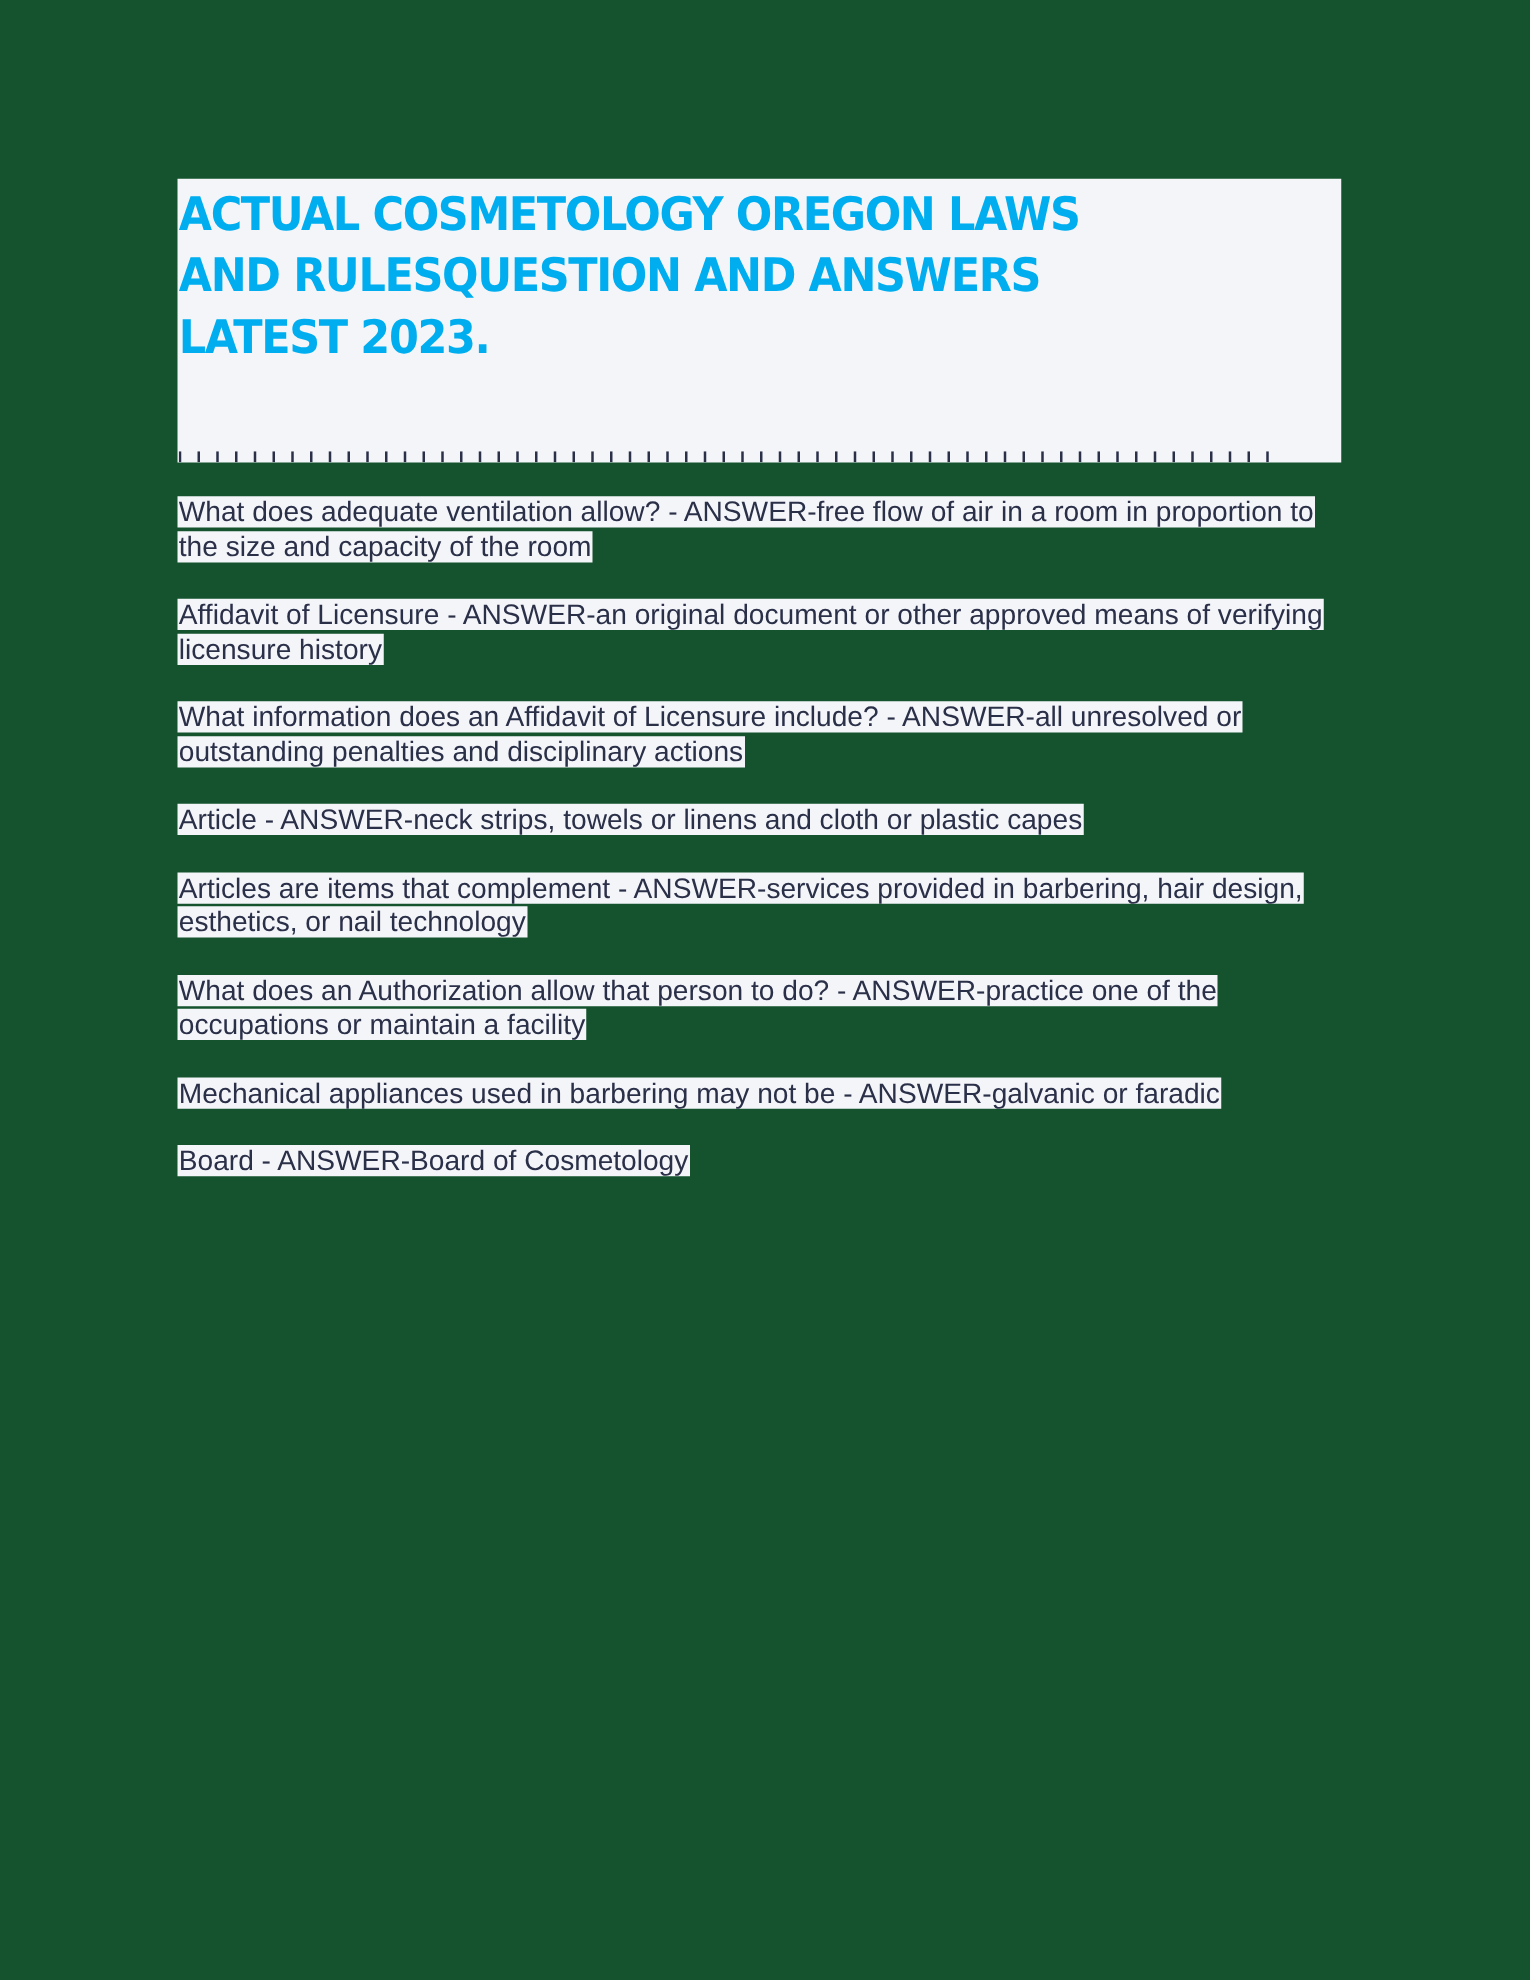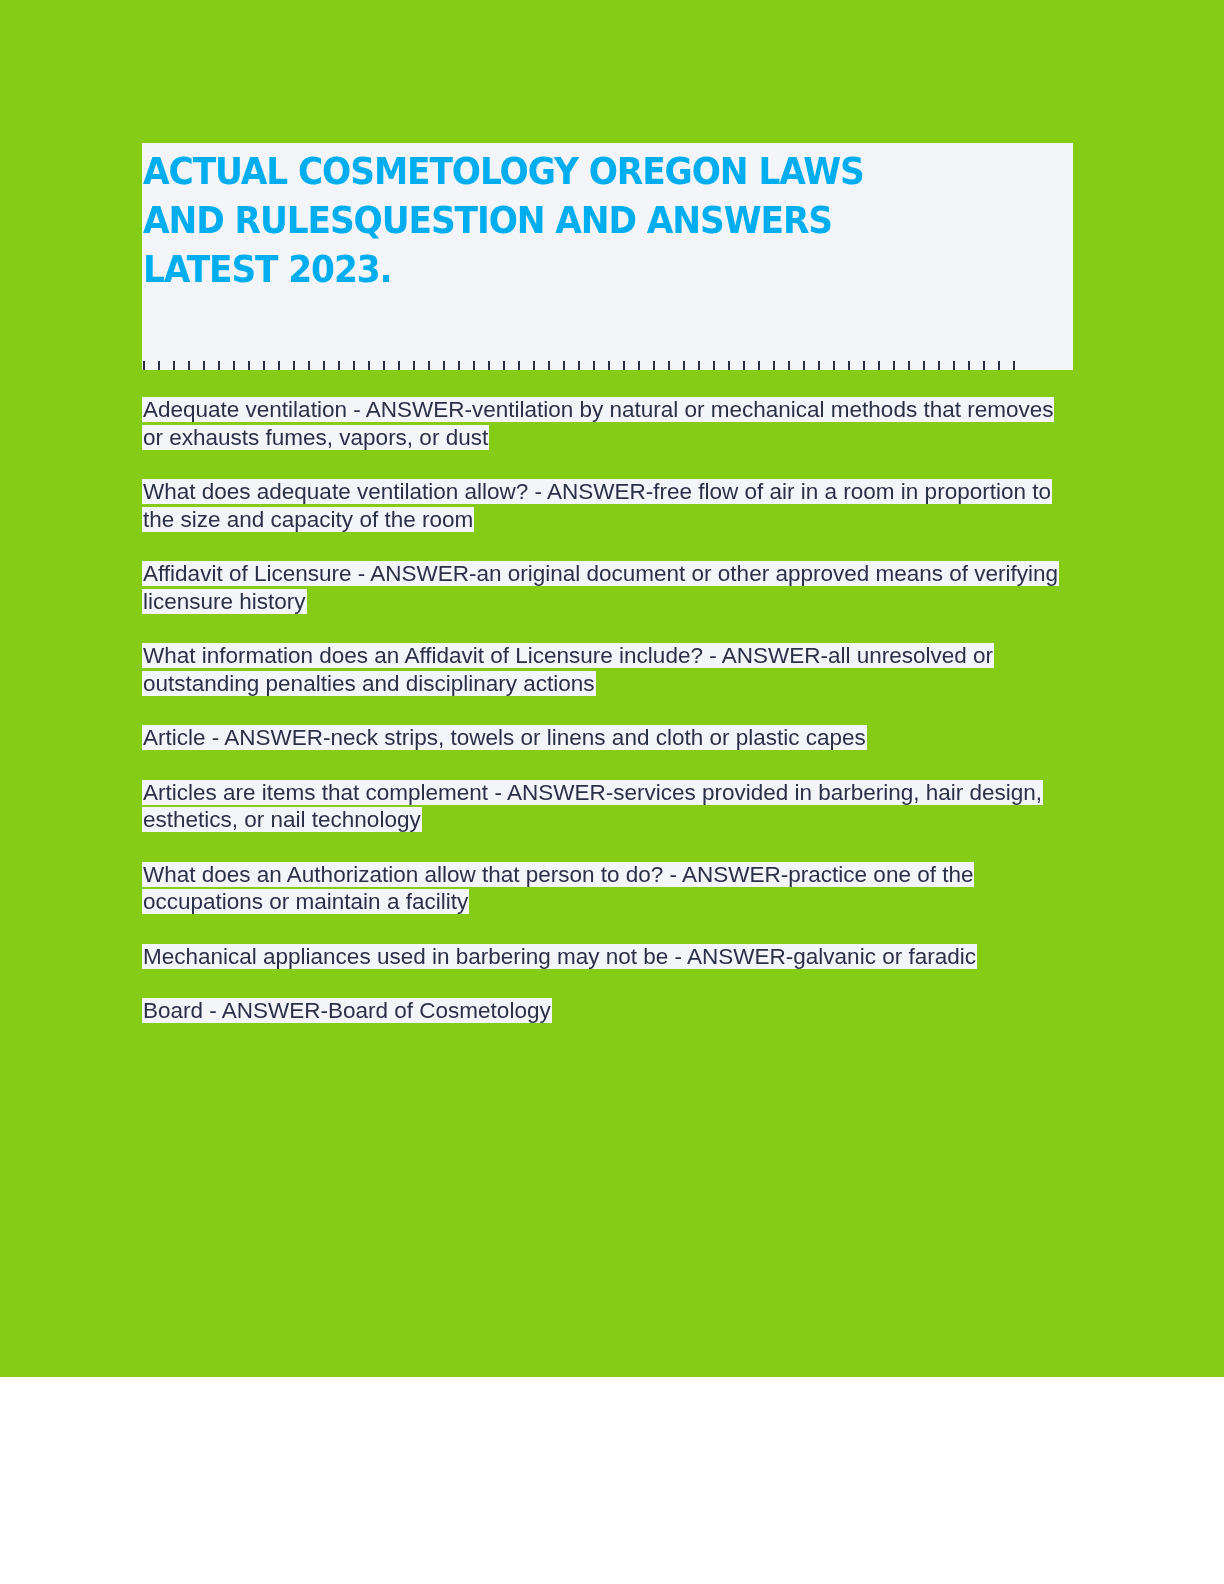--- a/index.html
+++ b/index.html
@@ -1,17 +1,17 @@
 <!DOCTYPE html>
 <html><head>
 <meta charset="utf-8">
 <style>
   html, body { margin: 0; padding: 0; background: #ffffff; }
   body { width: 1224px; height: 1584px; position: relative; overflow: hidden; }
-  .page { position: absolute; left: 0; top: 0; width: 1224px; height: 1377px; background: #84cc16; }
+  .page { position: absolute; left: 0; top: 0; width: 1224px; height: 1584px; background: #14532d; }
   .header-box {
     position: absolute; left: 142px; top: 143px; width: 931px; height: 227px;
     background: #f4f5f9; overflow: hidden;
   }
   .title {
     position: absolute; left: 1px; top: 4px; width: 820px; margin: 0;
     font-family: "DejaVu Sans", sans-serif; font-weight: bold;
     font-size: 37px; line-height: 49px; letter-spacing: -1.2px;
     color: #00aeef; transform: scaleX(0.93); transform-origin: left top;
   }
@@ -40,21 +40,20 @@
       <div>ACTUAL COSMETOLOGY OREGON LAWS</div>
       <div>AND RULESQUESTION AND ANSWERS</div>
       <div>LATEST 2023.</div>
     </h1>
     <div class="clipped-line">
       <span></span><span></span><span></span><span></span><span></span><span></span><span></span><span></span><span></span><span></span><span></span><span></span><span></span><span></span><span></span><span></span><span></span><span></span><span></span><span></span><span></span><span></span><span></span><span></span><span></span><span></span><span></span><span></span><span></span><span></span><span></span><span></span><span></span><span></span><span></span><span></span><span></span><span></span><span></span><span></span><span></span><span></span><span></span><span></span><span></span><span></span><span></span><span></span><span></span><span></span><span></span><span></span><span></span><span></span><span></span><span></span><span></span><span></span><span></span>
     </div>
   </div>
 
   <div class="qa-list">
-    <p class="qa"><span class="hl">Adequate ventilation - ANSWER-ventilation by natural or mechanical methods that removes or exhausts fumes, vapors, or dust</span></p>
     <p class="qa"><span class="hl">What does adequate ventilation allow? - ANSWER-free flow of air in a room in proportion to the size and capacity of the room</span></p>
     <p class="qa"><span class="hl">Affidavit of Licensure - ANSWER-an original document or other approved means of verifying licensure history</span></p>
     <p class="qa"><span class="hl">What information does an Affidavit of Licensure include? - ANSWER-all unresolved or outstanding penalties and disciplinary actions</span></p>
     <p class="qa"><span class="hl">Article - ANSWER-neck strips, towels or linens and cloth or plastic capes</span></p>
     <p class="qa"><span class="hl">Articles are items that complement - ANSWER-services provided in barbering, hair design, esthetics, or nail technology</span></p>
     <p class="qa"><span class="hl">What does an Authorization allow that person to do? - ANSWER-practice one of the occupations or maintain a facility</span></p>
     <p class="qa"><span class="hl">Mechanical appliances used in barbering may not be - ANSWER-galvanic or faradic</span></p>
     <p class="qa"><span class="hl">Board - ANSWER-Board of Cosmetology</span></p>
   </div>
 

